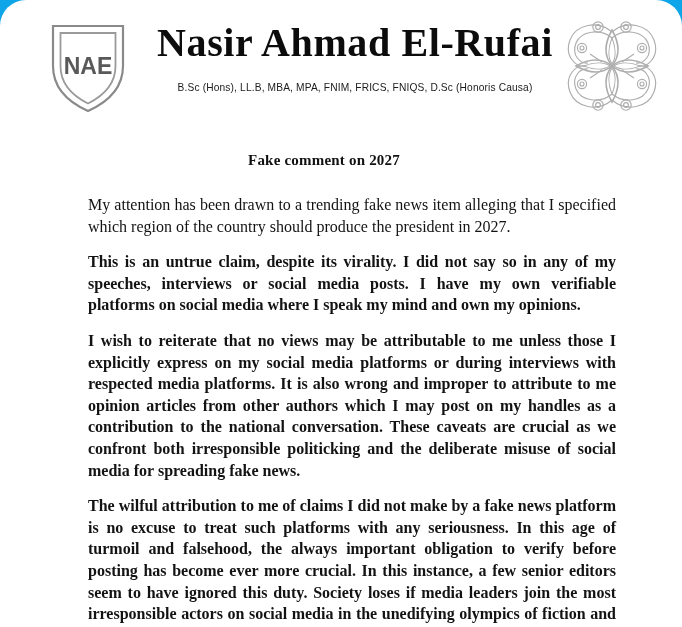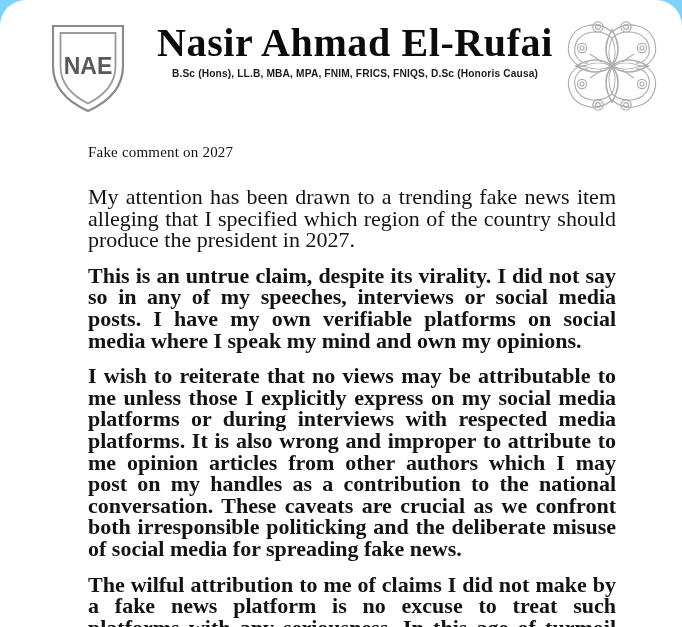--- a/index.html
+++ b/index.html
@@ -13,21 +13,21 @@
     background: #ffffff;
     font-family: "Liberation Serif", "DejaVu Serif", serif;
     overflow: hidden;
   }
 
   
   .page-backdrop {
     position: relative;
     width: 682px;
     height: 627px;
-    background: #7dd3fc;
+    background: #0ea5e9;
   }
   .sheet {
     position: absolute;
     left: 0;
     top: 0;
     width: 682px;
     height: 627px;
     background: #ffffff;
     border-top-left-radius: 26px;
     border-top-right-radius: 26px;
@@ -60,23 +60,23 @@
   .letterhead-name {
     font-family: "Liberation Serif", "DejaVu Serif", serif;
     font-weight: bold;
     font-size: 40px;
     line-height: 46px;
     letter-spacing: 0.6px;
     color: #0c0c0c;
     white-space: nowrap;
   }
   .letterhead-credentials {
-    margin-top: 1px;
+    margin-top: 15px;
     font-family: "Liberation Sans", "DejaVu Sans", sans-serif;
-    font-weight: bold;
+    font-weight: normal;
     font-size: 10.2px;
     line-height: 13px;
     letter-spacing: 0.15px;
     color: #1b1b1b;
     white-space: nowrap;
   }
 
   .ornament {
     position: absolute;
     right: 18px;
@@ -89,32 +89,33 @@
 
   
   .doc-body {
     position: absolute;
     left: 88px;
     top: 122px;
     width: 528px;
   }
 
   .doc-title {
-    font-weight: normal;
+    text-align: center;
+    font-weight: bold;
     font-size: 15px;
     line-height: 20px;
     letter-spacing: 0.2px;
     color: #111111;
-    margin: 20px 0 0 0;
+    margin: 28px 0 0 0;
     padding-right: 56px;
   }
 
   .para {
     text-align: justify;
-    font-size: 22px;
+    font-size: 16px;
     line-height: 21.6px;
     color: #131313;
     margin: 0;
   }
   .para + .para { margin-top: 14px; font-weight: bold; }
   .paragraphs { margin-top: 24px; }
 </style>
 </head>
 <body>
 

